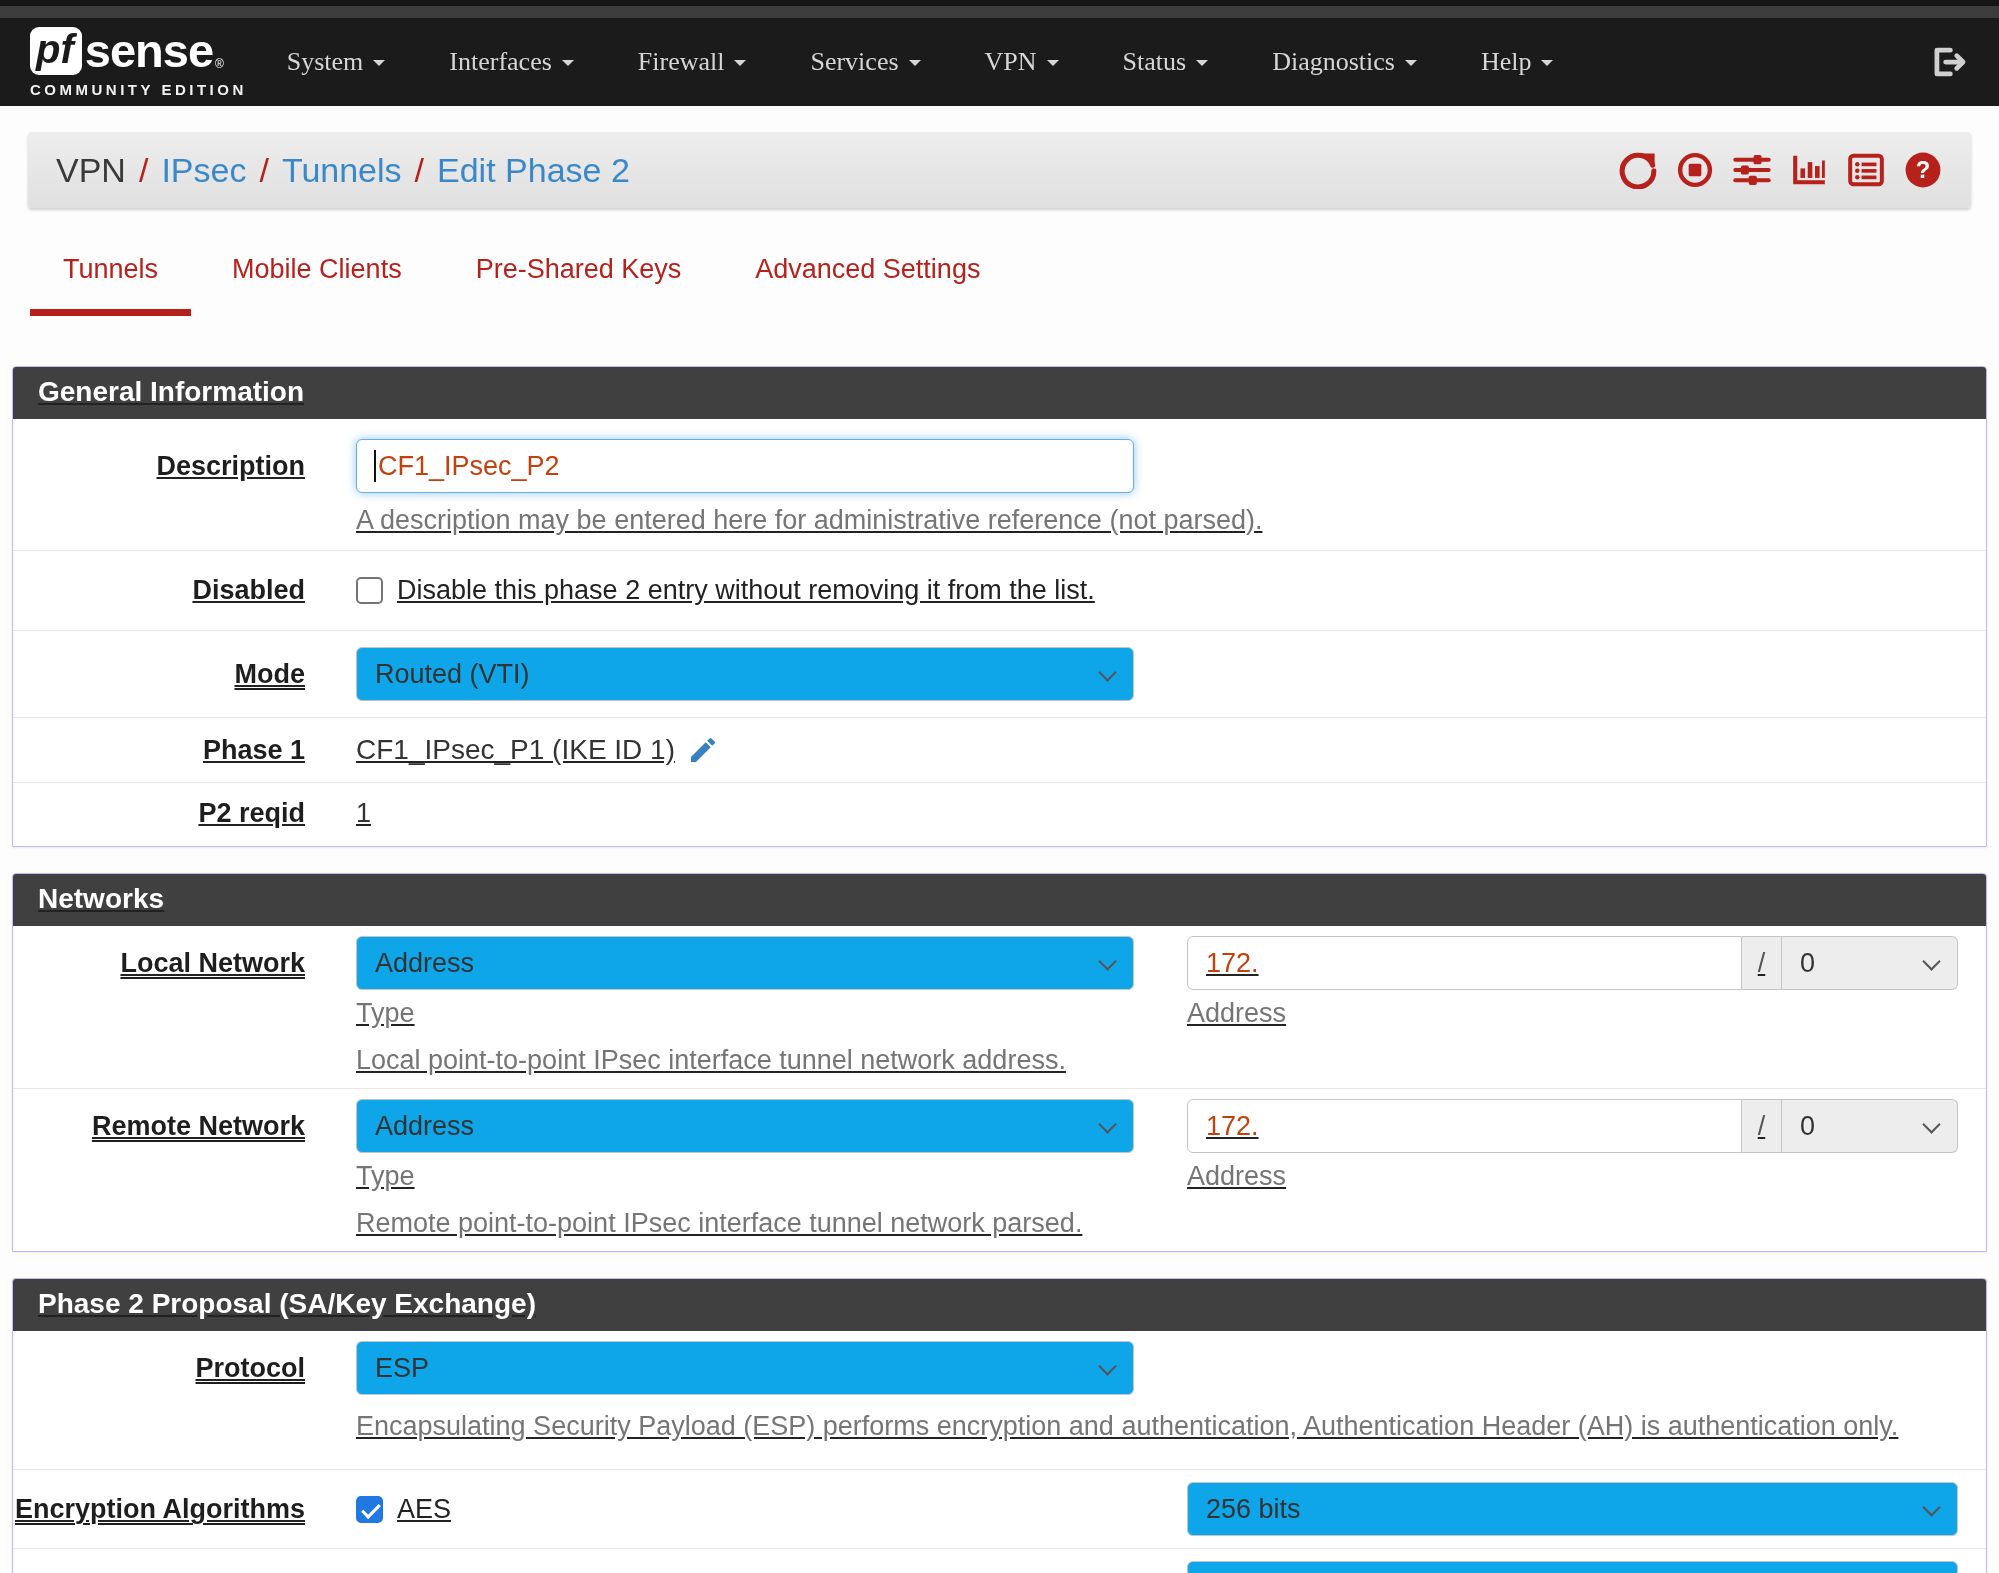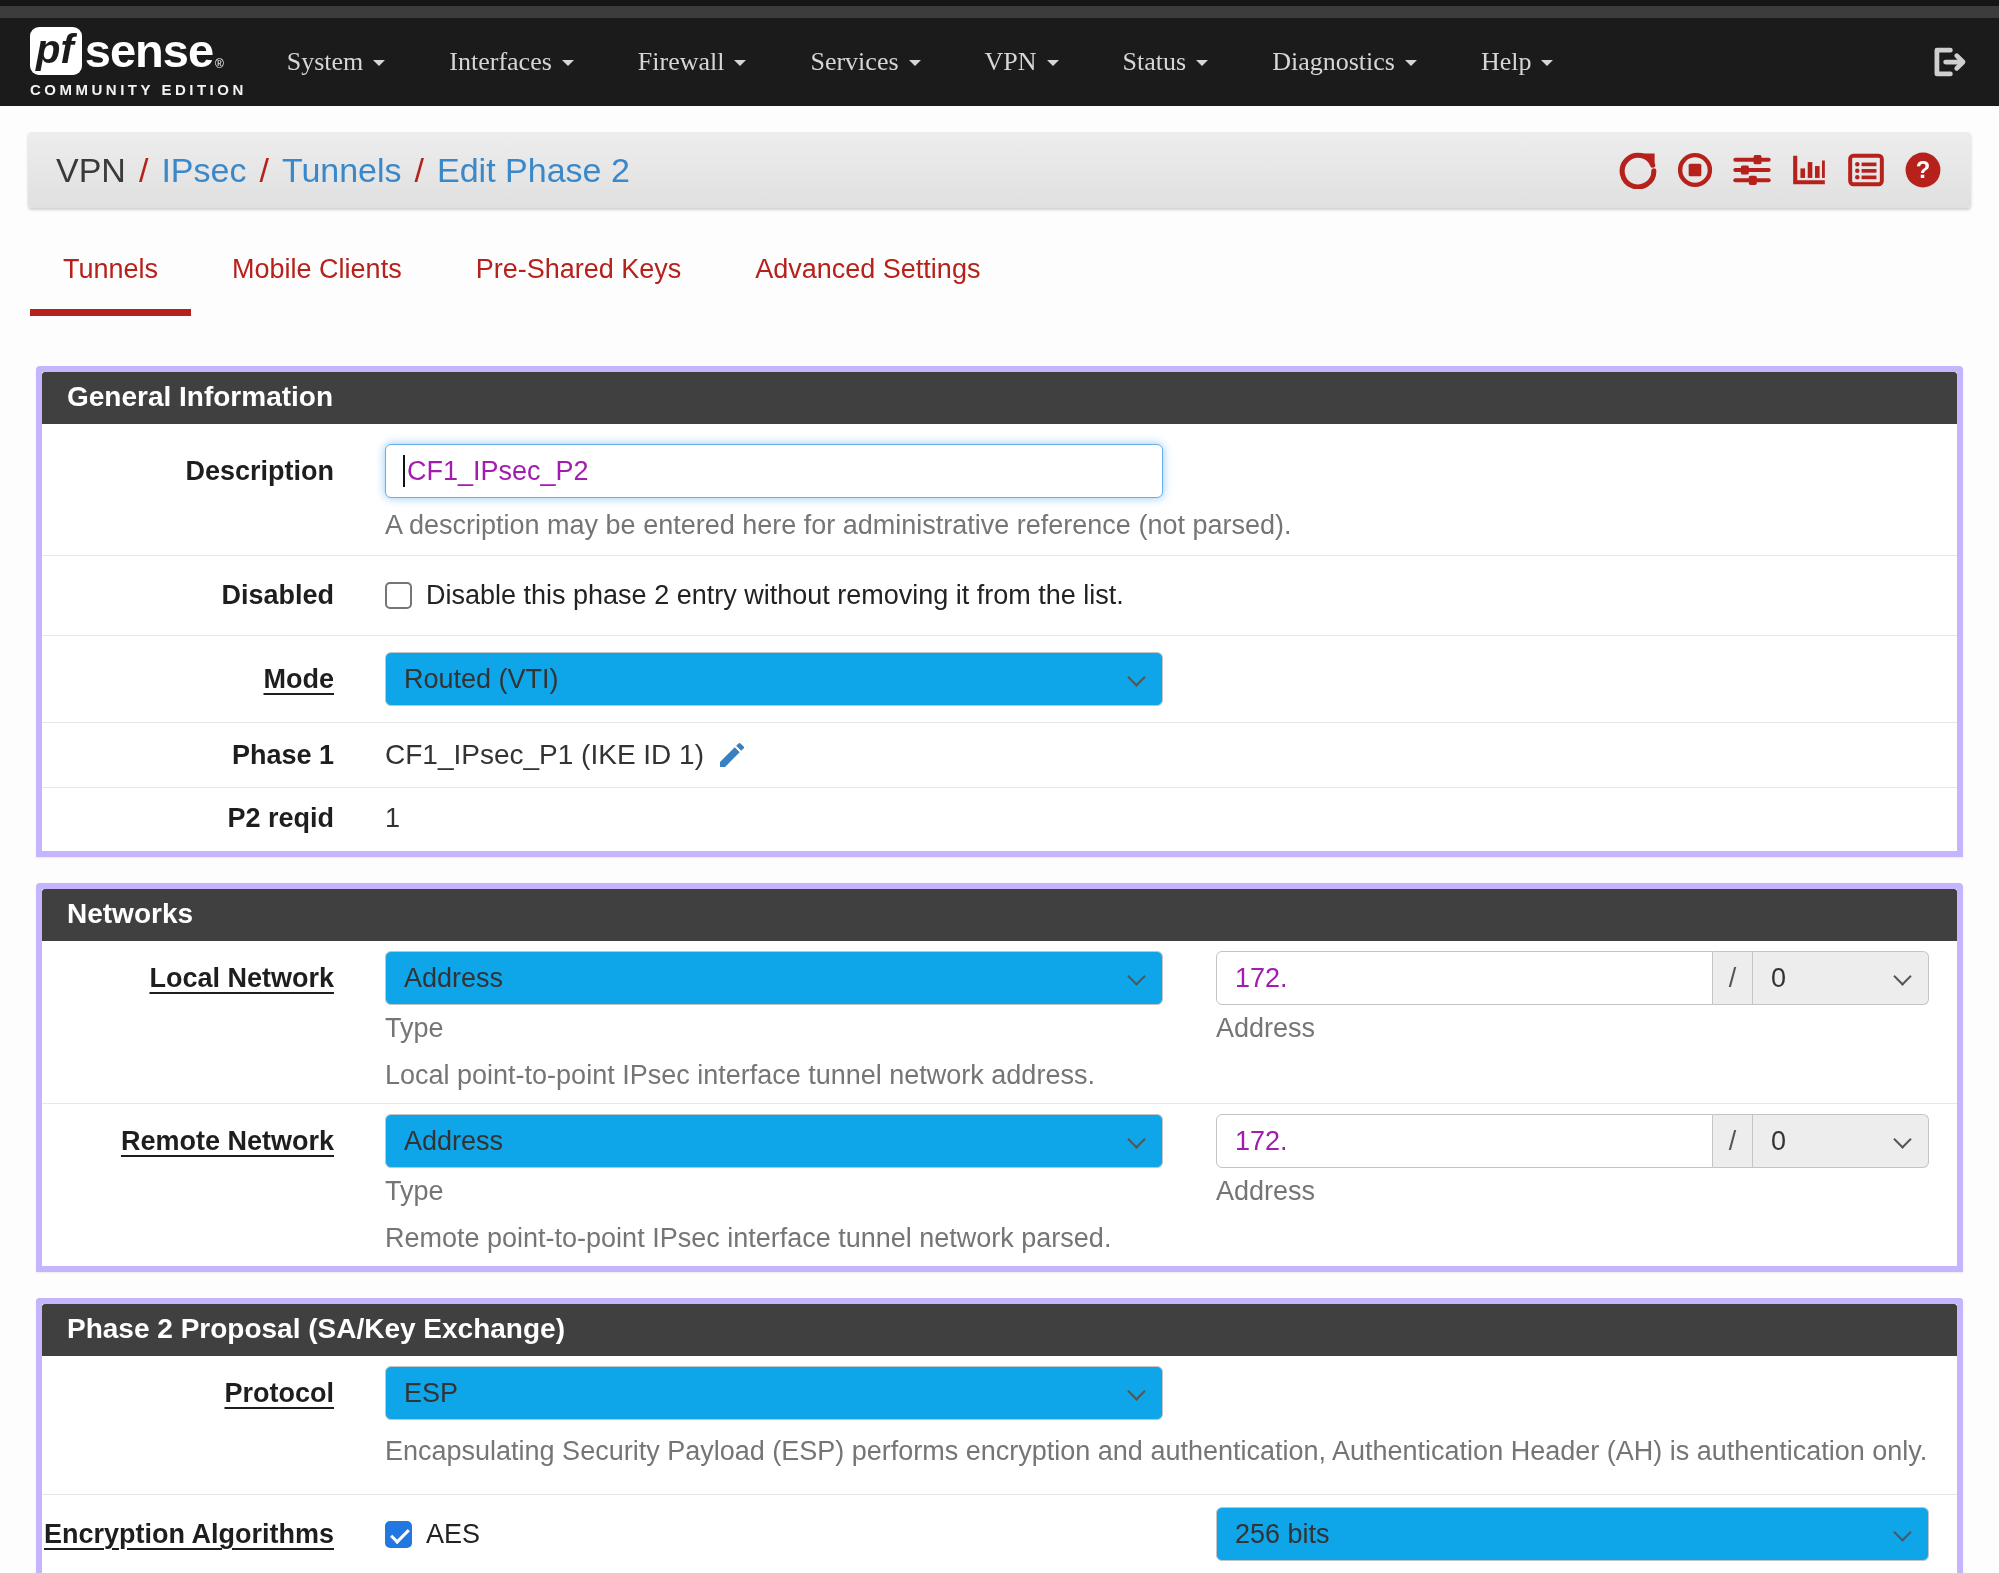--- a/index.html
+++ b/index.html
@@ -35,38 +35,38 @@
   .icon-btn svg { width:38px; height:38px; }
 
   
   .tabs { list-style:none; display:flex; margin:46px 28px 0; padding-left:2px; }
   .tabs li { color:#b7211c; font-size:27px; padding:0 33px 24px; margin-right:8px; cursor:pointer;
              border-bottom:7px solid transparent; }
   .tabs li.active { border-bottom-color:#b7211c; }
   .tabs-spacer { height:50px; }
 
   
-  .panel { margin:0 36px 26px; background:#fff; border:6px solid #c4b5fd; border-radius:4px 4px 0 0;
-           box-shadow:0 1px 2px rgba(0,0,0,.08); }
+  .panel { margin:0 12px 26px; background:#fff; border:1px solid #c4b5fd; border-radius:4px 4px 0 0;
+           box-shadow:0 1px 2px rgba(0,0,0,.08);text-decoration:underline; }
   .panel-head { background:#404040; color:#fff; font-size:28px; font-weight:bold;
                 padding:9px 25px 11px; border-radius:3px 3px 0 0; }
   .frow { display:flex; align-items:flex-start; border-bottom:1px solid #e7e7e7; }
   .frow:last-child { border-bottom:none; }
   .flabel { flex:0 0 343px; padding-right:51px; text-align:right; font-size:27px; font-weight:bold;
             color:#1e1e1e; line-height:54px; }
   .uline { text-decoration:underline; text-decoration-thickness:2px; text-underline-offset:5px; }
   .ctrl { flex:1; display:flex; flex-wrap:wrap; align-content:flex-start; padding-right:28px; }
   .half1 { width:778px; margin-right:53px; }
   .half2 { flex:1; min-width:0; }
   .help { width:100%; font-size:27px; color:#757575; }
   .caption { font-size:27px; color:#757575; margin-top:8px; }
 
   
   .tinput { height:54px; width:100%; border:1px solid #c4c4c4; border-radius:6px; font-size:27px;
-            color:#a21caf; padding:0 18px; font-family:inherit; background:#fff; outline:none; }
+            color:#c2410c; padding:0 18px; font-family:inherit; background:#fff; outline:none; }
   .focuswrap { position:relative; width:778px; }
   .focuswrap .tinput { border-color:#66afe9; box-shadow:0 0 10px rgba(82,168,236,.65); padding-left:21px; }
   .fake-caret { position:absolute; left:18px; top:11px; width:2px; height:32px; background:#111; }
   .selwrap { position:relative; }
   .selwrap select { appearance:none; -webkit-appearance:none; width:100%; height:54px; font-size:27px;
             color:#333; border:1px solid #c4c4c4; border-radius:6px; padding:0 18px; background:#0ea5e9;
             font-family:inherit; outline:none; }
   .selwrap::after { content:""; position:absolute; right:20px; top:19px; width:11px; height:11px;
             border-right:2.5px solid #555; border-bottom:2.5px solid #555; transform:rotate(45deg);
             pointer-events:none; }

